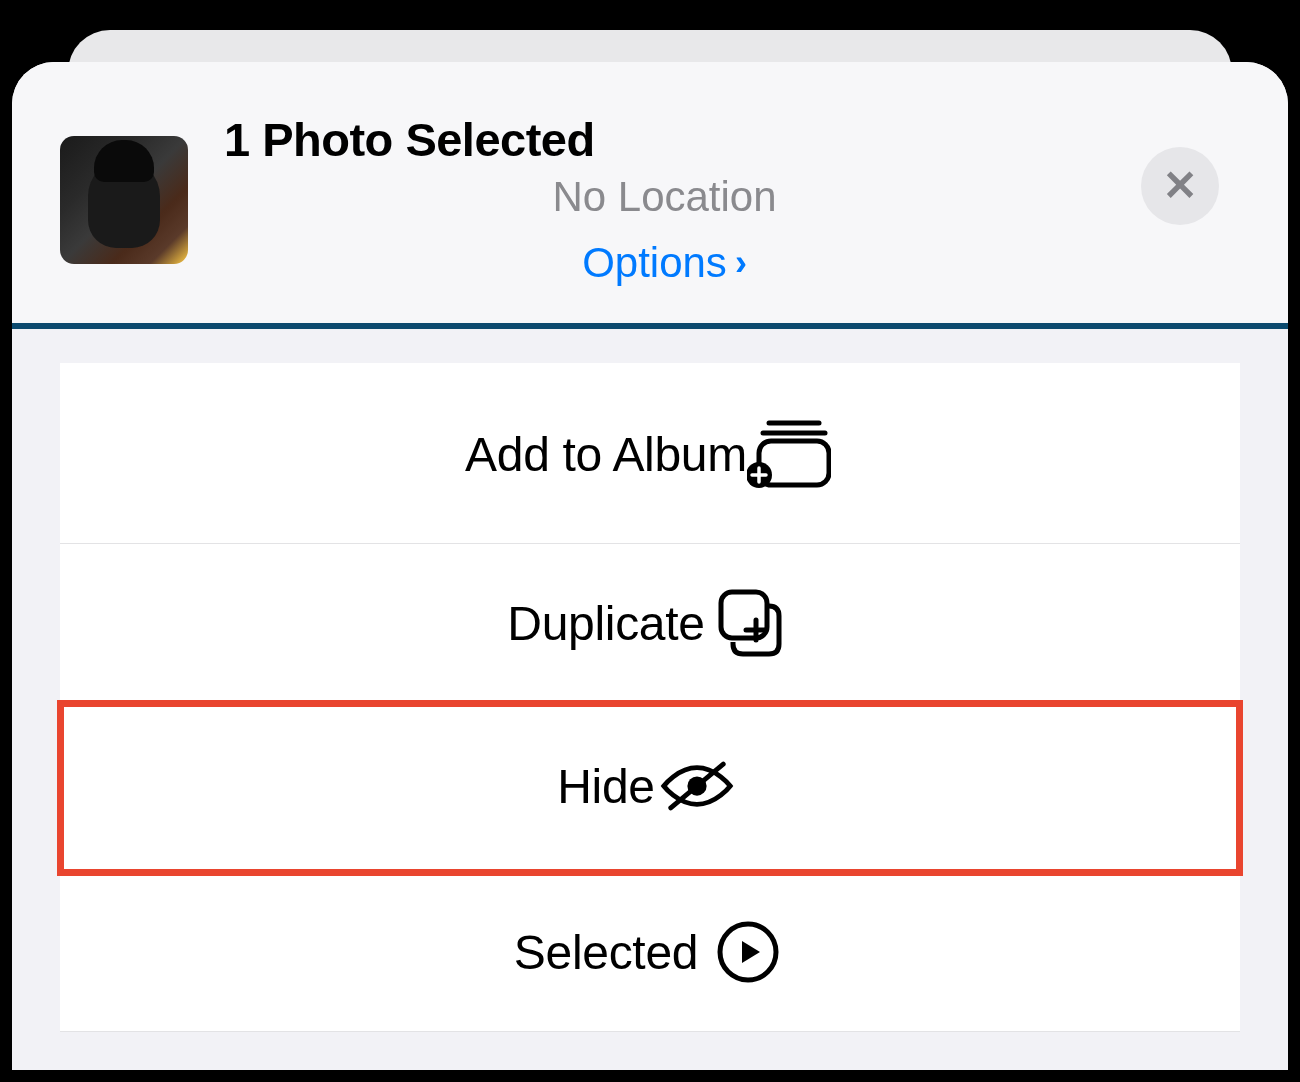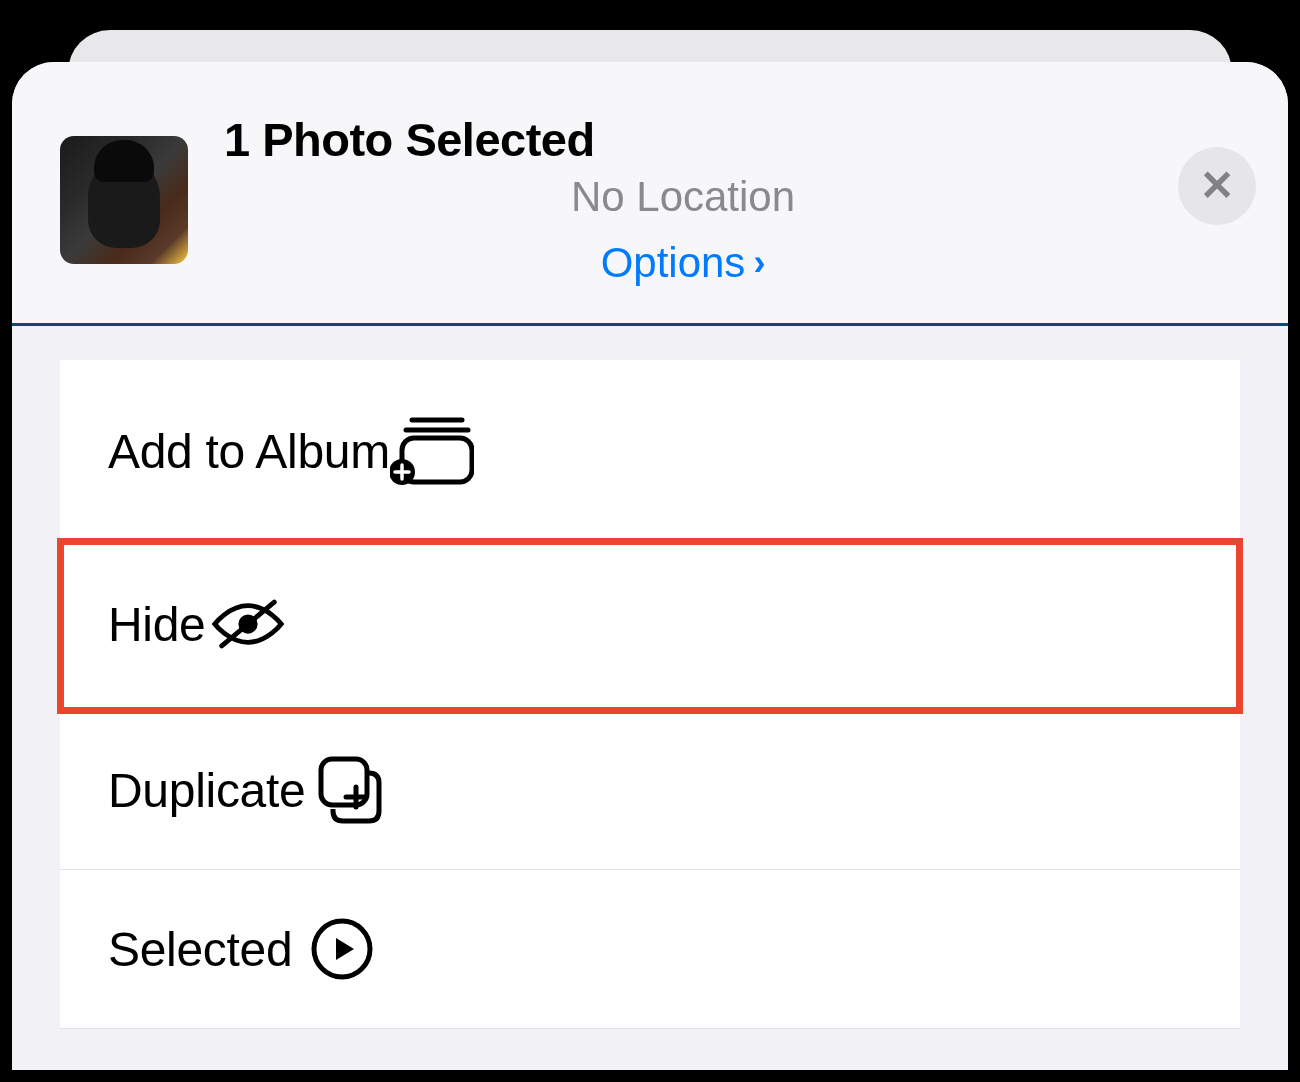--- a/index.html
+++ b/index.html
@@ -33,25 +33,25 @@
       left: 12px;
       right: 12px;
       bottom: 12px;
       background: #f2f2f6;
       border-radius: 42px 42px 0 0;
       overflow: hidden;
     }
     
     .header {
       background: #f7f7f9;
-      padding: 50px 32px 36px 48px;
+      padding: 50px 69px 36px 48px;
       display: flex;
       align-items: center;
       gap: 36px;
-      border-bottom: 3px solid #0c4a6e;
+      border-bottom: 6px solid #0c4a6e;
       position: relative;
     }
     
     .thumbnail {
       width: 128px;
       height: 128px;
       border-radius: 14px;
       background: linear-gradient(135deg, #1a1a1a 0%, #2a2a2a 30%, #3a3a3a 50%, #4a2a1a 70%, #5a3a2a 85%, #ffcc44 100%);
       flex-shrink: 0;
       position: relative;
@@ -140,21 +140,21 @@
     }
     
     .menu-list {
       background: #fff;
       margin: 0 48px;
     }
     
     .menu-item {
       display: flex;
       align-items: center;
-      justify-content: flex-start;
+      justify-content: center;
       padding: 44px 52px 44px 48px;
       border-bottom: 1px solid #e3e3e5;
       background: #fff;
       cursor: pointer;
     }
     
     .menu-item:first-child {
       padding-top: 56px;
       padding-bottom: 54px;
     }
@@ -222,43 +222,43 @@
             <line x1="22" y1="4" x2="72" y2="4" stroke-linecap="round"></line>
             <line x1="16" y1="14" x2="78" y2="14" stroke-linecap="round"></line>
             <rect x="12" y="22" width="70" height="44" rx="12" ry="12"></rect>
             <circle cx="12" cy="56" r="13" fill="#000" stroke="none"></circle>
             <line x1="12" y1="49" x2="12" y2="63" stroke="#fff" stroke-width="3.5" stroke-linecap="round"></line>
             <line x1="5" y1="56" x2="19" y2="56" stroke="#fff" stroke-width="3.5" stroke-linecap="round"></line>
           </svg>
         </span>
       </div>
 
-      <div class="menu-item highlighted">
-        <span class="menu-label">Hide</span>
-        <span class="menu-icon">
-          <svg viewBox="0 0 96 66" fill="none" stroke="#000" stroke-width="5.5">
-            <path d="M 48 12 C 26 12 10 33 10 33 C 10 33 26 54 48 54 C 70 54 86 33 86 33 C 86 33 70 12 48 12 Z"></path>
-            <circle cx="48" cy="33" r="11" fill="#000" stroke="none"></circle>
-            <line x1="18" y1="58" x2="78" y2="8" stroke-linecap="round"></line>
-          </svg>
-        </span>
-      </div>
-
       <div class="menu-item">
         <span class="menu-label">Duplicate</span>
         <span class="menu-icon">
           <svg viewBox="0 0 84 70" fill="none" stroke="#000" stroke-width="5">
             <rect x="16" y="4" width="46" height="46" rx="11" ry="11"></rect>
             <path d="M 28 54 L 28 56 Q 28 66 38 66 L 64 66 Q 74 66 74 56 L 74 28 Q 74 18 64 18 L 62 18"></path>
             <line x1="51" y1="32" x2="51" y2="52" stroke-linecap="round"></line>
             <line x1="41" y1="42" x2="61" y2="42" stroke-linecap="round"></line>
           </svg>
         </span>
       </div>
 
+      <div class="menu-item highlighted">
+        <span class="menu-label">Hide</span>
+        <span class="menu-icon">
+          <svg viewBox="0 0 96 66" fill="none" stroke="#000" stroke-width="5.5">
+            <path d="M 48 12 C 26 12 10 33 10 33 C 10 33 26 54 48 54 C 70 54 86 33 86 33 C 86 33 70 12 48 12 Z"></path>
+            <circle cx="48" cy="33" r="11" fill="#000" stroke="none"></circle>
+            <line x1="18" y1="58" x2="78" y2="8" stroke-linecap="round"></line>
+          </svg>
+        </span>
+      </div>
+
       <div class="menu-item">
         <span class="menu-label">Selected</span>
         <span class="menu-icon">
           <svg viewBox="0 0 84 70" fill="none" stroke="#000" stroke-width="5">
             <circle cx="50" cy="35" r="28"></circle>
             <path d="M 44 24 L 44 46 L 62 35 Z" fill="#000" stroke="none"></path>
           </svg>
         </span>
       </div>
 

